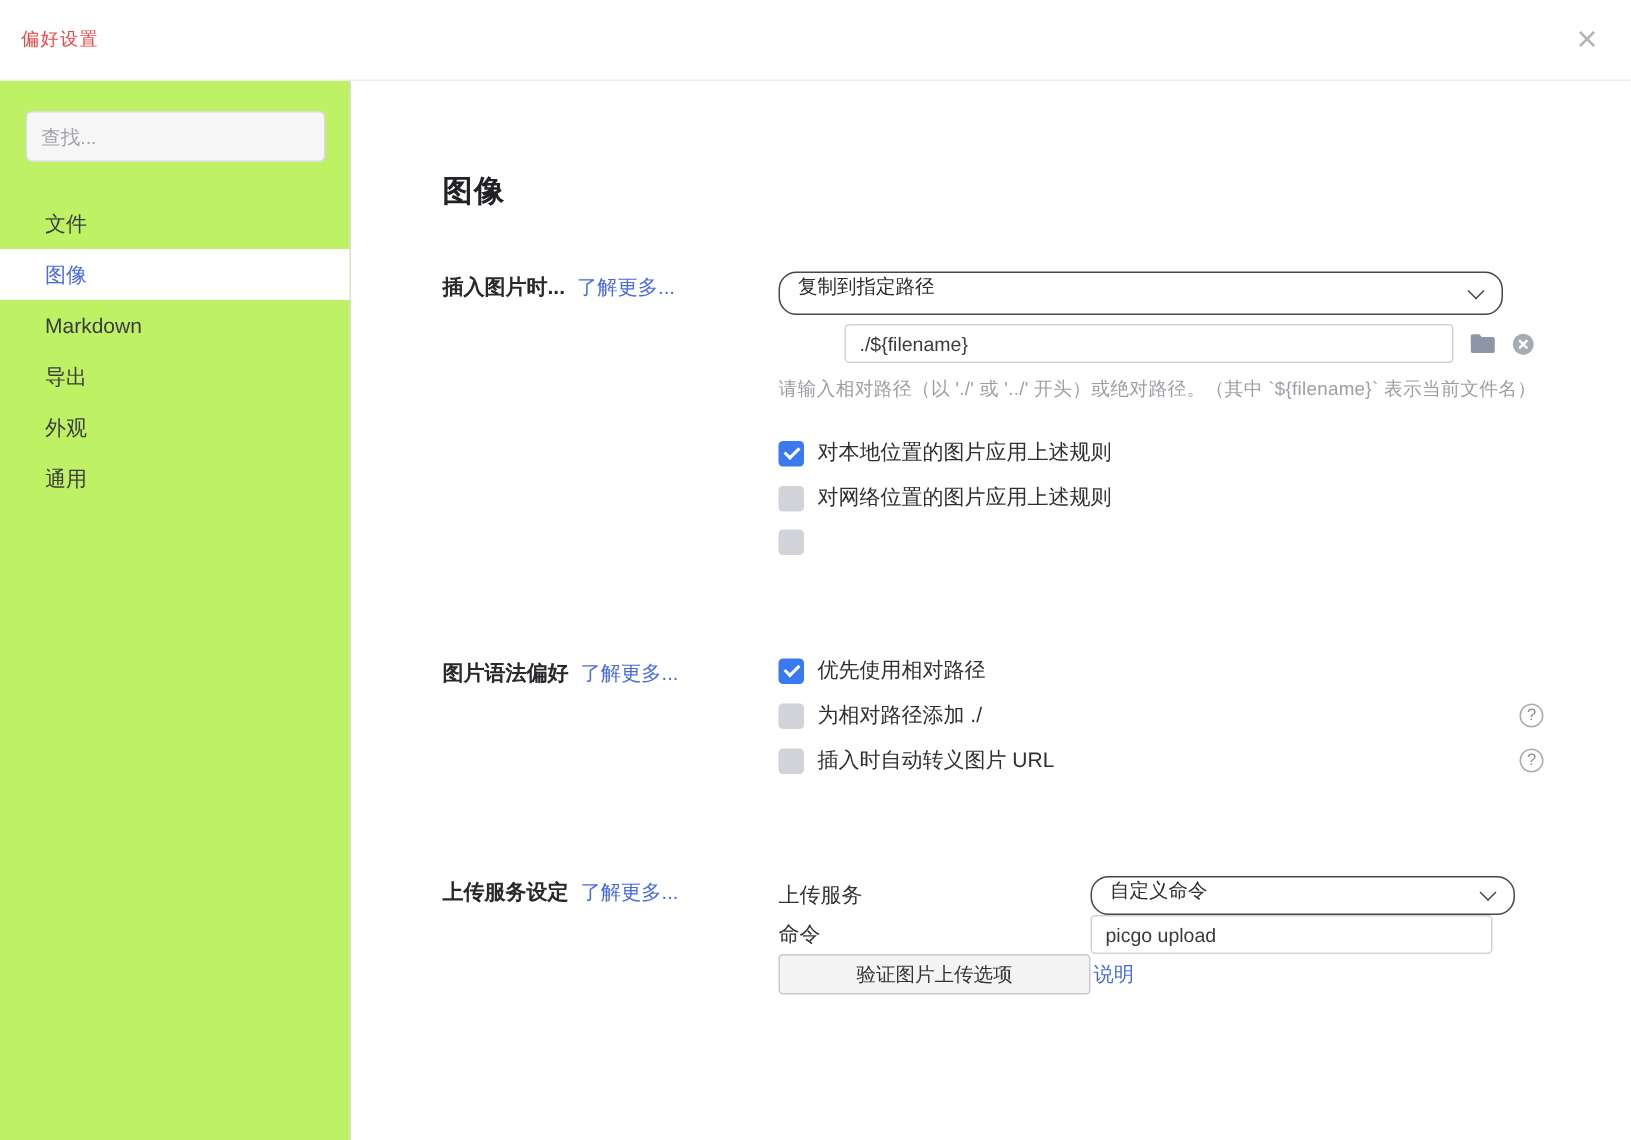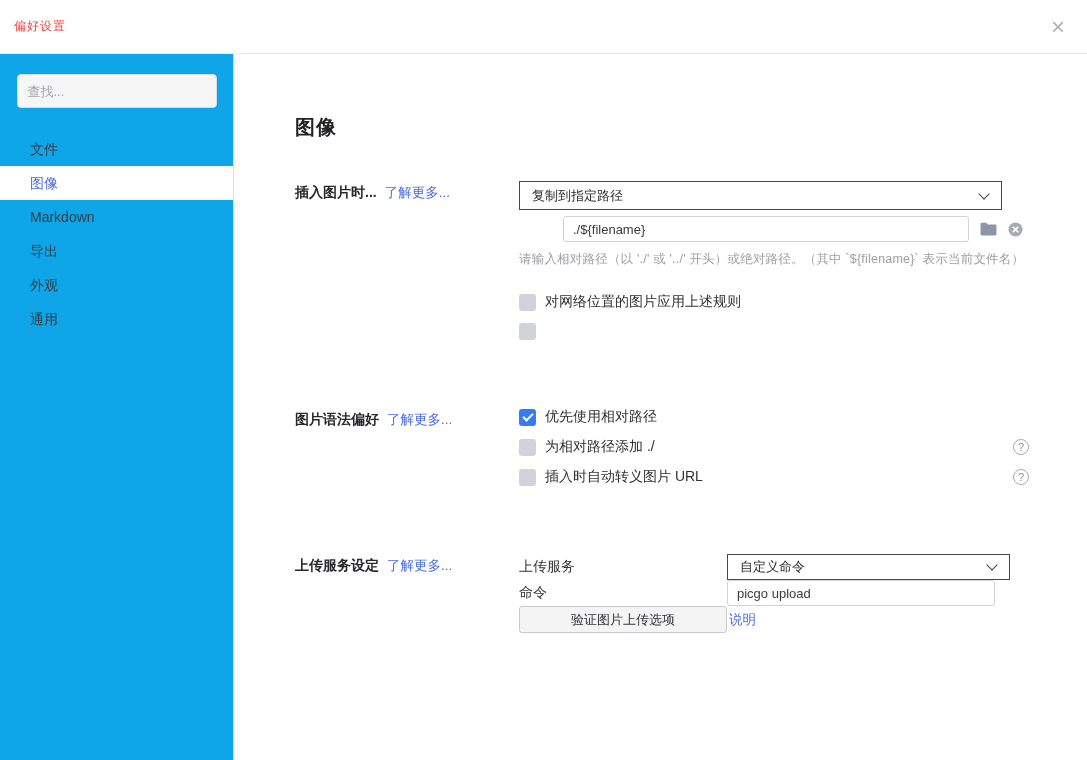--- a/index.html
+++ b/index.html
@@ -11,41 +11,41 @@
   .titlebar { height:54px; flex:0 0 54px; display:flex; align-items:center;
     padding:0 16px 0 14px; border-bottom:1px solid #ececee; background:#fff; }
   .titlebar h1 { font-size:12px; font-weight:normal; color:#ef4444; letter-spacing:1px; }
   .close-btn { margin-left:auto; background:none; border:none; font-size:24px; line-height:1;
     color:#b3b3ba; cursor:pointer; padding:0 6px; font-weight:300; }
 
   
   .body { flex:1; display:flex; min-height:0; }
 
   
-  .sidebar { width:234px; flex:0 0 234px; background:#0ea5e9; border-right:1px solid #dcdce0; padding-top:20px; }
+  .sidebar { width:234px; flex:0 0 234px; background:#bef264; border-right:1px solid #dcdce0; padding-top:20px; }
   .search-input { display:block; width:200px; margin:0 auto; height:34px; border:1px solid #d9d9de;
     border-radius:4px; background:#f6f6f7; padding:0 10px; font-size:13px; color:#55555c; outline:none;
     font-family:inherit; }
   .search-input::placeholder { color:#a3a3ab; }
   .nav { margin-top:24px; }
   .nav-item { height:34px; line-height:34px; padding-left:30px; font-size:14px; color:#3b3b41; cursor:default; }
   .nav-item.active { background:#ffffff; color:#4a6bdf; }
 
   
   .content { flex:1; padding:60px 0 0 61px; overflow:hidden; }
   .page-title { font-size:20px; font-weight:bold; color:#222226; margin-bottom:40px; letter-spacing:1px; }
 
   .section { display:grid; grid-template-columns:224px 1fr; margin-bottom:56px; }
   .sec-label-cell { padding-top:2px; }
   .sec-label { font-size:14px; font-weight:bold; color:#28282d; margin-right:8px; }
   .learn-link { font-size:13.5px; color:#4a6bdf; text-decoration:none; cursor:pointer; }
 
   
-  .select { position:relative; height:29px; border:1px solid #47474d; border-radius:0; background:#fff;
-    display:flex; align-items:center; padding:0 28px 0 12px; font-size:13px; color:#2b2b30; cursor:pointer; }
+  .select { position:relative; height:29px; border:1px solid #47474d; border-radius:12px; background:#fff;
+    display:flex; padding:0 28px 0 12px; font-size:13px; color:#2b2b30; cursor:pointer; }
   .select .chev { position:absolute; right:13px; top:50%; width:8px; height:8px; margin-top:-6px;
     border-right:1.6px solid #45454b; border-bottom:1.6px solid #45454b; transform:rotate(45deg); }
   .select.wide { width:483px; }
   .select.mid { width:283px; height:26px; }
 
   
   .text-input { height:26px; border:1px solid #d2d2d7; border-radius:3px; padding:0 9px; font-size:13px;
     color:#3a3a40; outline:none; background:#fff; font-family:inherit; }
   .path-row { display:flex; align-items:center; margin-top:6px;padding-left:44px; }
   .path-input { width:406px; }
@@ -123,20 +123,24 @@
                 <circle cx="7.5" cy="7.5" r="7" fill="#a7abb3"></circle>
                 <path d="M4.8 4.8 L10.2 10.2 M10.2 4.8 L4.8 10.2" stroke="#ffffff" stroke-width="1.6"></path>
               </svg>
             </button>
           </div>
 
           <div class="hint">请输入相对路径（以 './' 或 '../' 开头）或绝对路径。（其中 `${filename}` 表示当前文件名）</div>
 
           <div class="cb-group">
             <div class="cb-row">
+              <span class="cb-box checked"></span>
+              <span class="cb-label">对本地位置的图片应用上述规则</span>
+            </div>
+            <div class="cb-row">
               <span class="cb-box"></span>
               <span class="cb-label">对网络位置的图片应用上述规则</span>
             </div>
             <div class="cb-row">
               <span class="cb-box"></span>
             </div>
           </div>
         </div>
       </div>
 

